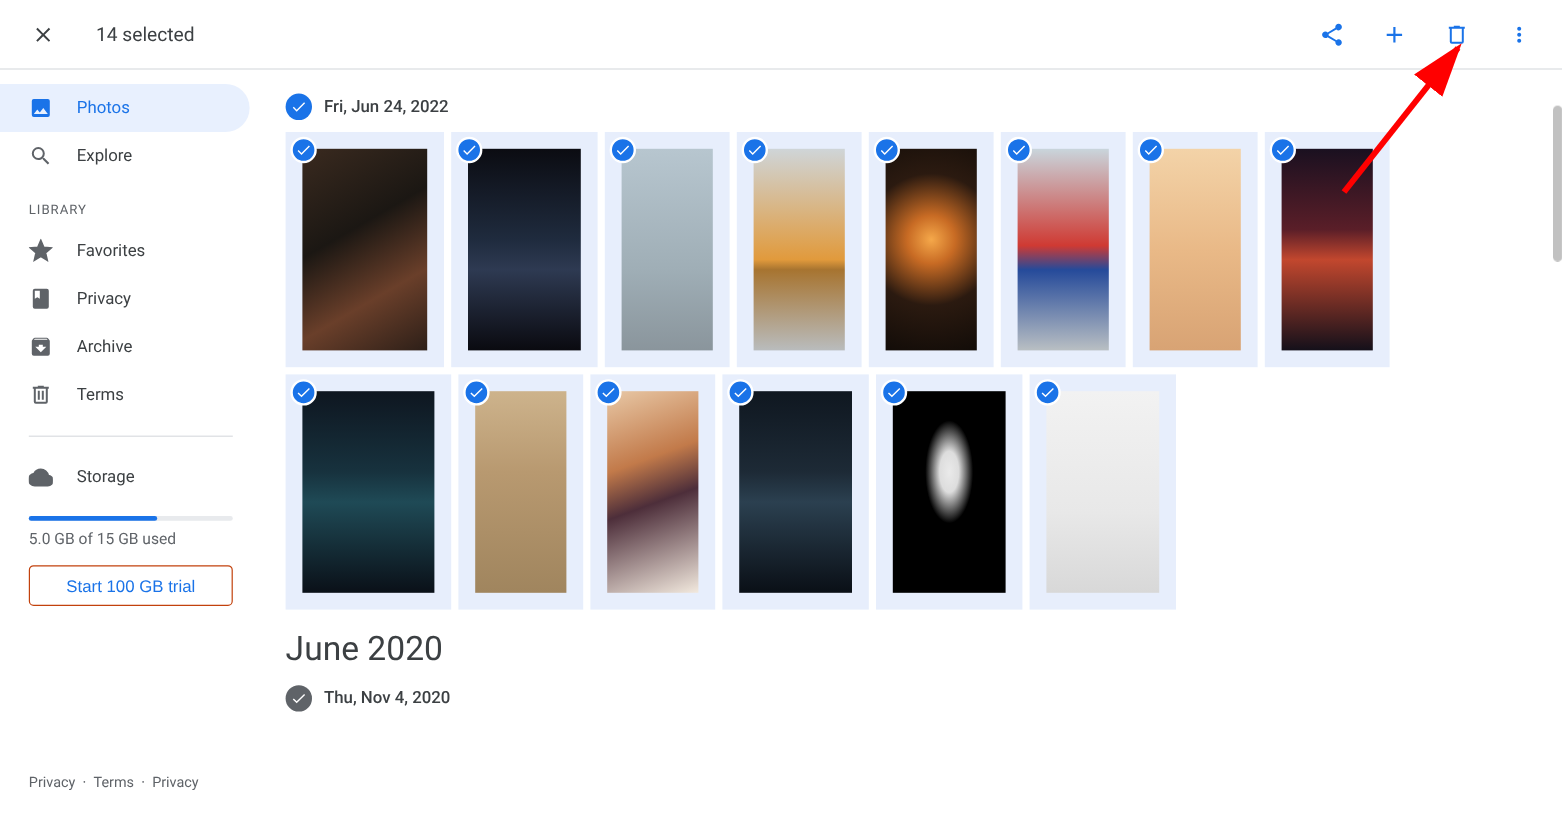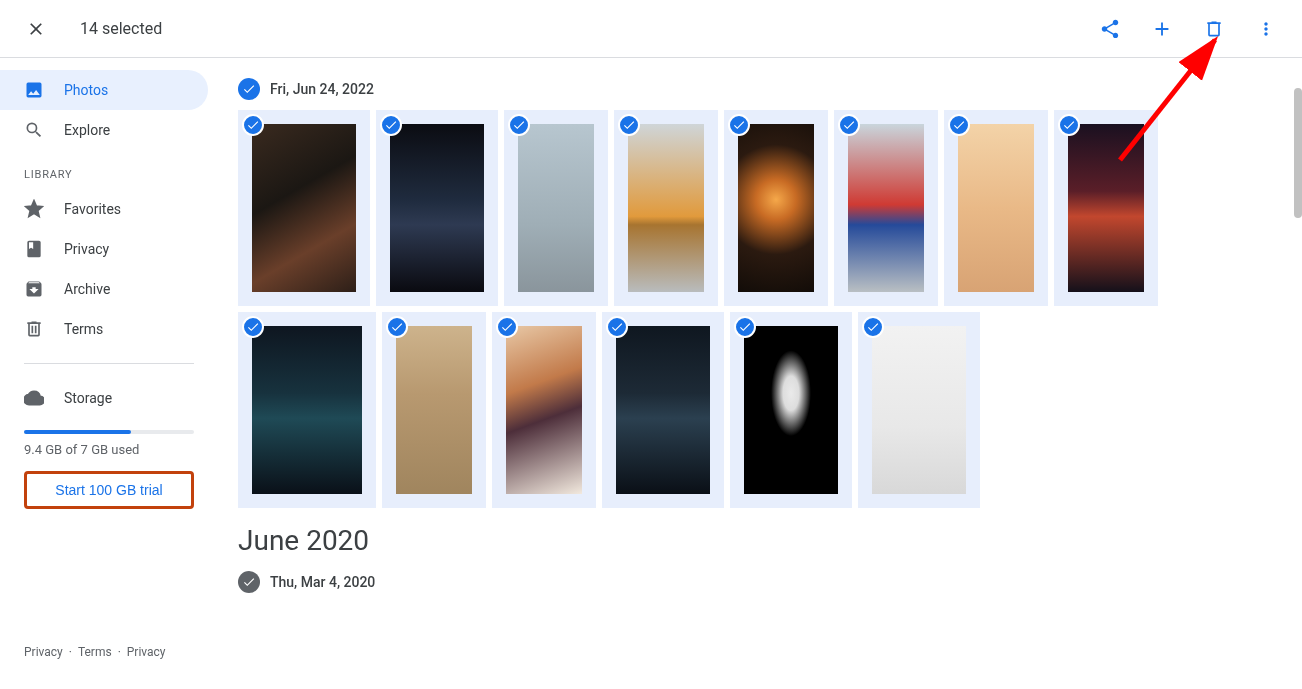--- a/index.html
+++ b/index.html
@@ -47,21 +47,21 @@
   font-size: 11px; letter-spacing: 0.8px; color: #5f6368;
   padding: 18px 24px 8px 24px;
 }
 .sidebar-divider { height:1px; background:#dadce0; margin: 14px 24px; }
 .storage-block { padding: 0 24px; }
 .storage-bar { height: 4px; border-radius: 2px; background: #e8eaed; margin-top: 12px; position: relative; }
 .storage-fill { height: 100%; background: #1a73e8; border-radius: 2px; }
 .storage-text { font-size: 13px; color: #5f6368; margin-top: 8px; }
 .trial-btn {
   margin: 14px 24px 0 24px;
-  border: 3px solid #c2410c;
+  border: 1px solid #c2410c;
   border-radius: 4px;
   padding: 8px 14px;
   color: #1a73e8;
   font-size: 14px;
   background: #fff;
   cursor: pointer;
   display: inline-block;
 }
 .footer-links {
   margin-top: auto;
@@ -221,21 +221,21 @@
         <svg width="20" height="20" viewBox="0 0 24 24">
             <path fill="currentColor" d="M19.35 10.04A7.49 7.49 0 0 0 12 4a7.5 7.5 0 0 0-6.65 4.04A5.994 5.994 0 0 0 0 14a6 6 0 0 0 6 6h13a5 5 0 0 0 5-5 4.98 4.98 0 0 0-4.65-4.96z" stroke="currentColor" stroke-width="2"></path>
           </svg>
       </span>
       <span>Storage</span>
     </div>
     <div class="storage-block">
       <div class="storage-bar">
         <div class="storage-fill" id="storage-fill" style="width: 63%;"></div>
       </div>
-      <div class="storage-text">9.4 GB of 7 GB used</div>
+      <div class="storage-text">5.0 GB of 15 GB used</div>
     </div>
     <button class="trial-btn">Start 100 GB trial</button>
 
     <div class="footer-links">
       <span>Privacy</span><span class="dot">·</span><span>Terms</span><span class="dot">·</span><span>Privacy</span>
     </div>
   </div>
 
   <div class="main" id="main">
 
@@ -361,21 +361,21 @@
           </div>
         </div>
       </div>
       <div class="section-title">June 2020</div>
       <div class="date-row">
         <div class="check-badge grey-b">
           <svg width="14" height="14" viewBox="0 0 24 24">
             <path fill="currentColor" d="M9 16.17 4.83 12l-1.42 1.41L9 19 21 7l-1.41-1.41z"></path>
           </svg>
         </div>
-        <span class="date-label">Thu, Mar 4, 2020</span>
+        <span class="date-label">Thu, Nov 4, 2020</span>
       </div>
     </div>
 </div>
 
 <svg class="arrow-annot" style="left:1110px; top:30px;" width="140" height="140">
   <defs>
     <marker id="ah" markerWidth="10" markerHeight="10" refX="8" refY="3" orient="auto">
       <path d="M0,0 L0,6 L9,3 z" fill="#ff0000"></path>
     </marker>
   </defs>

